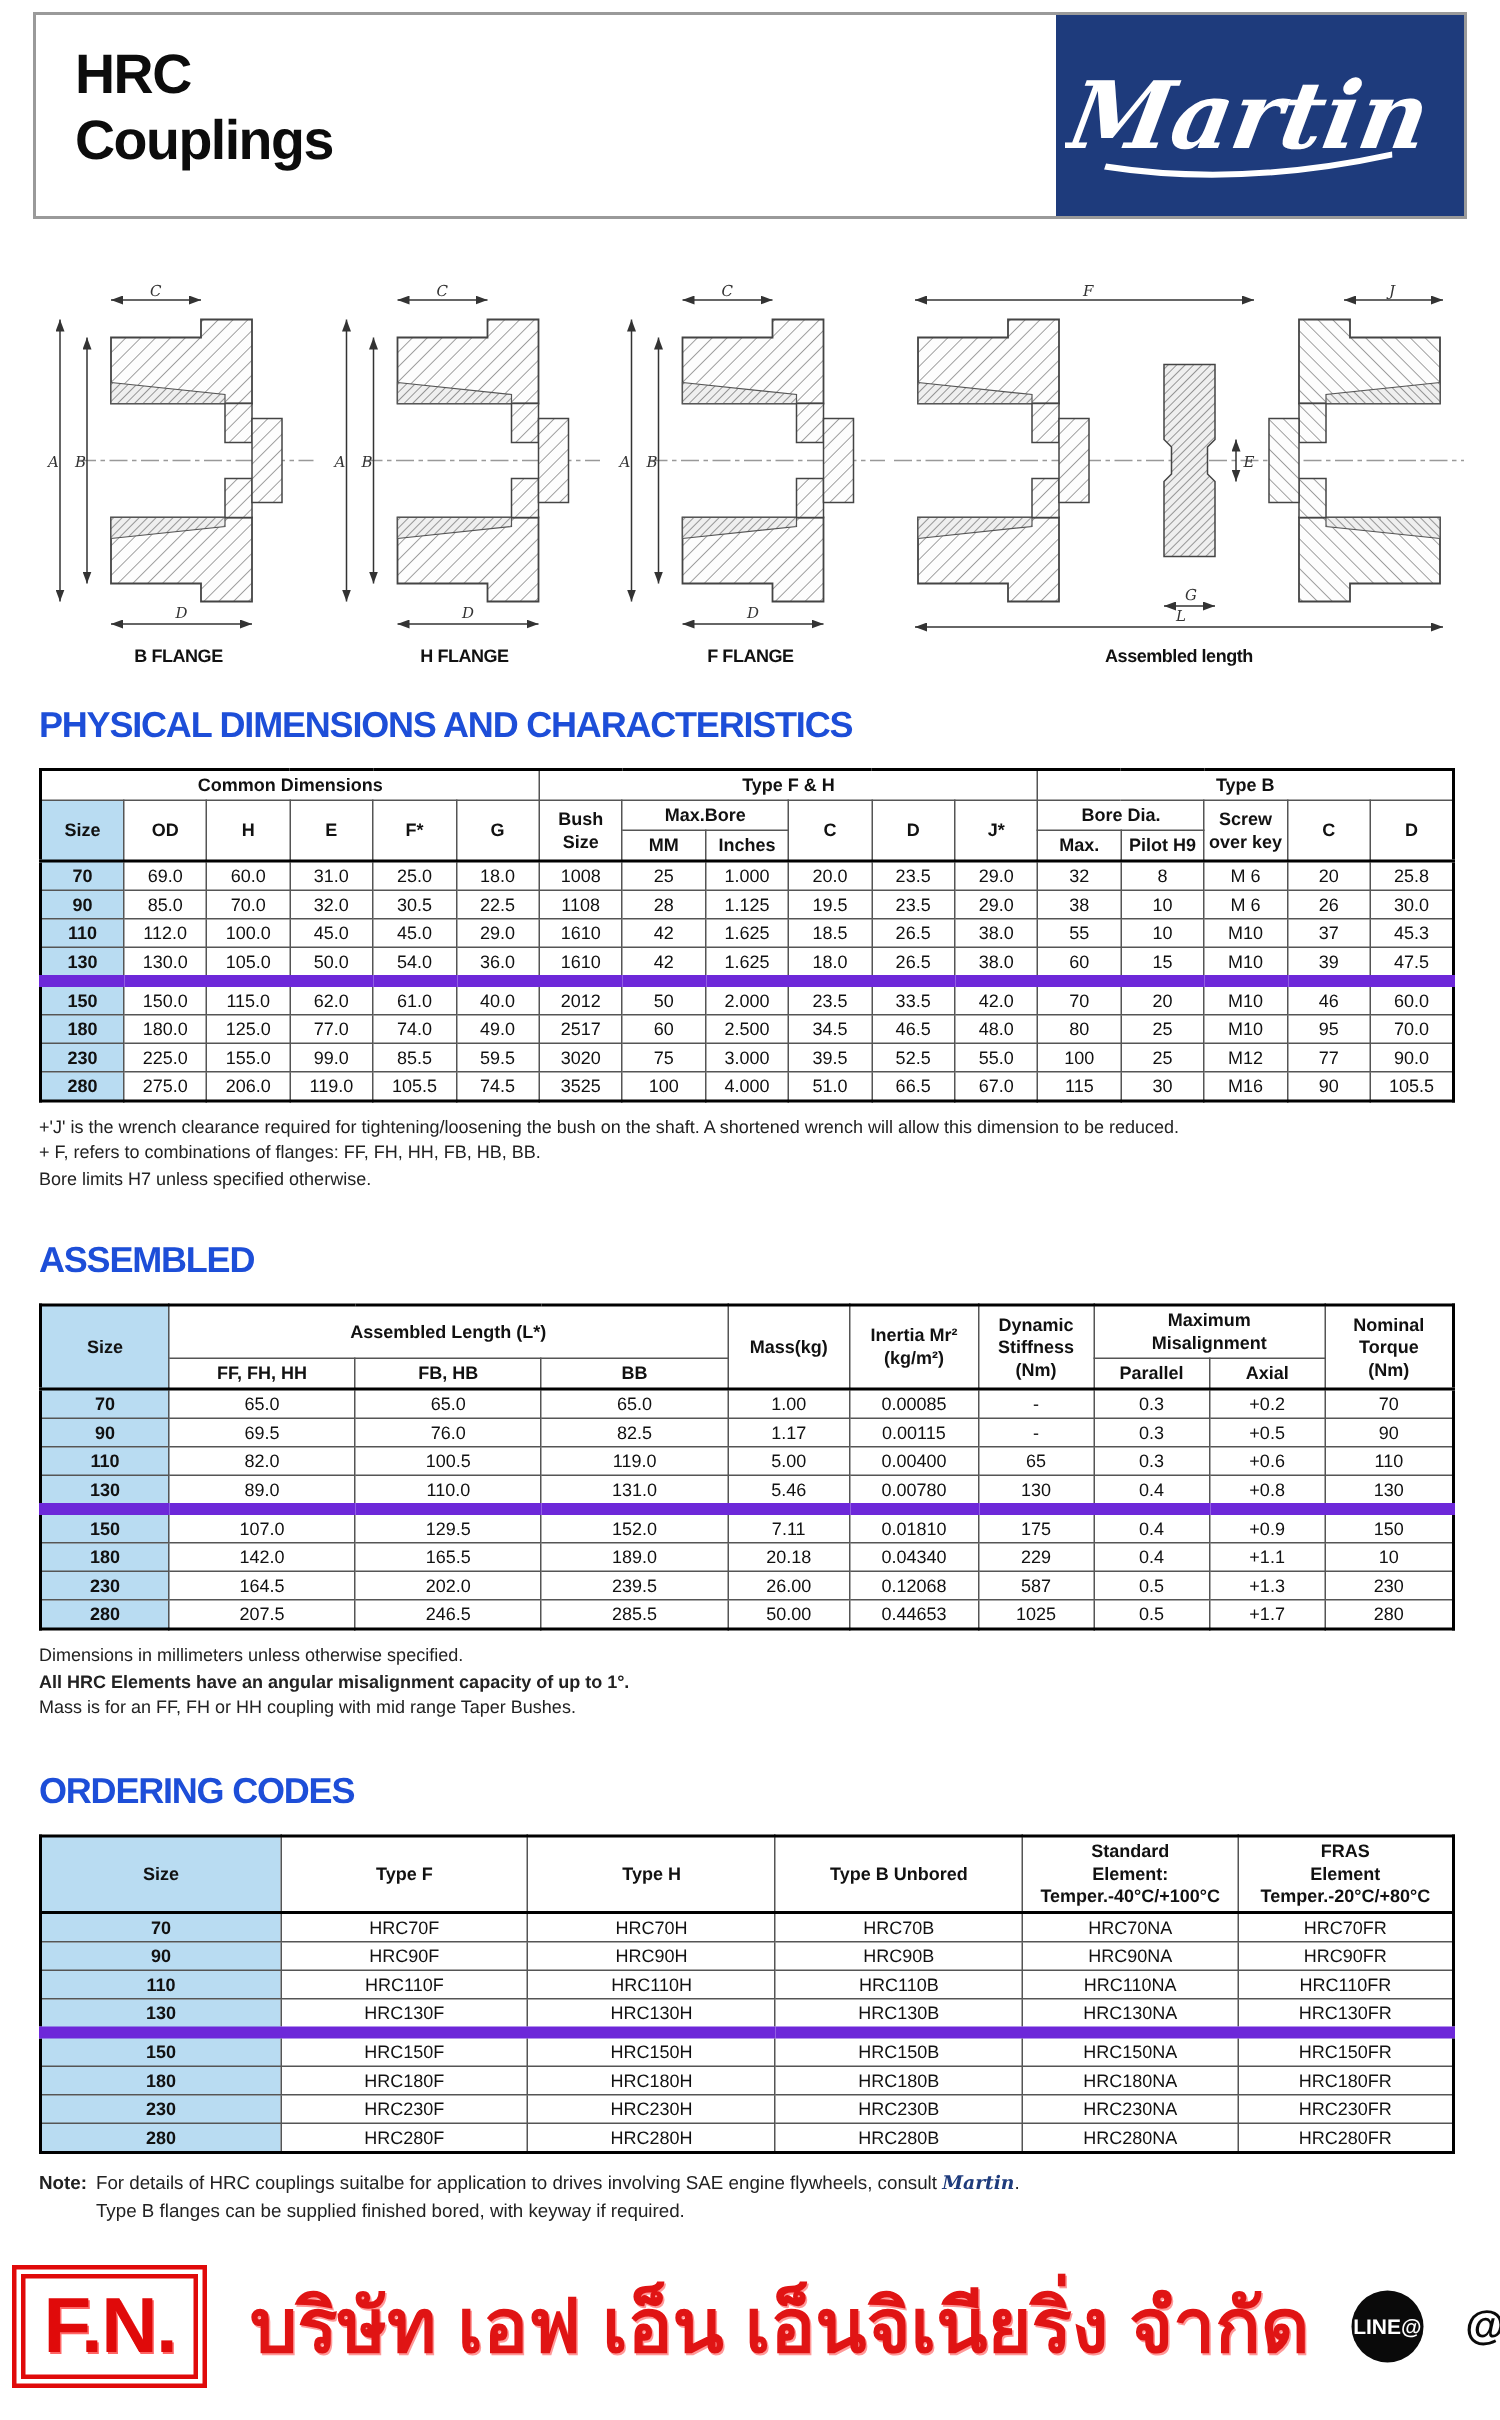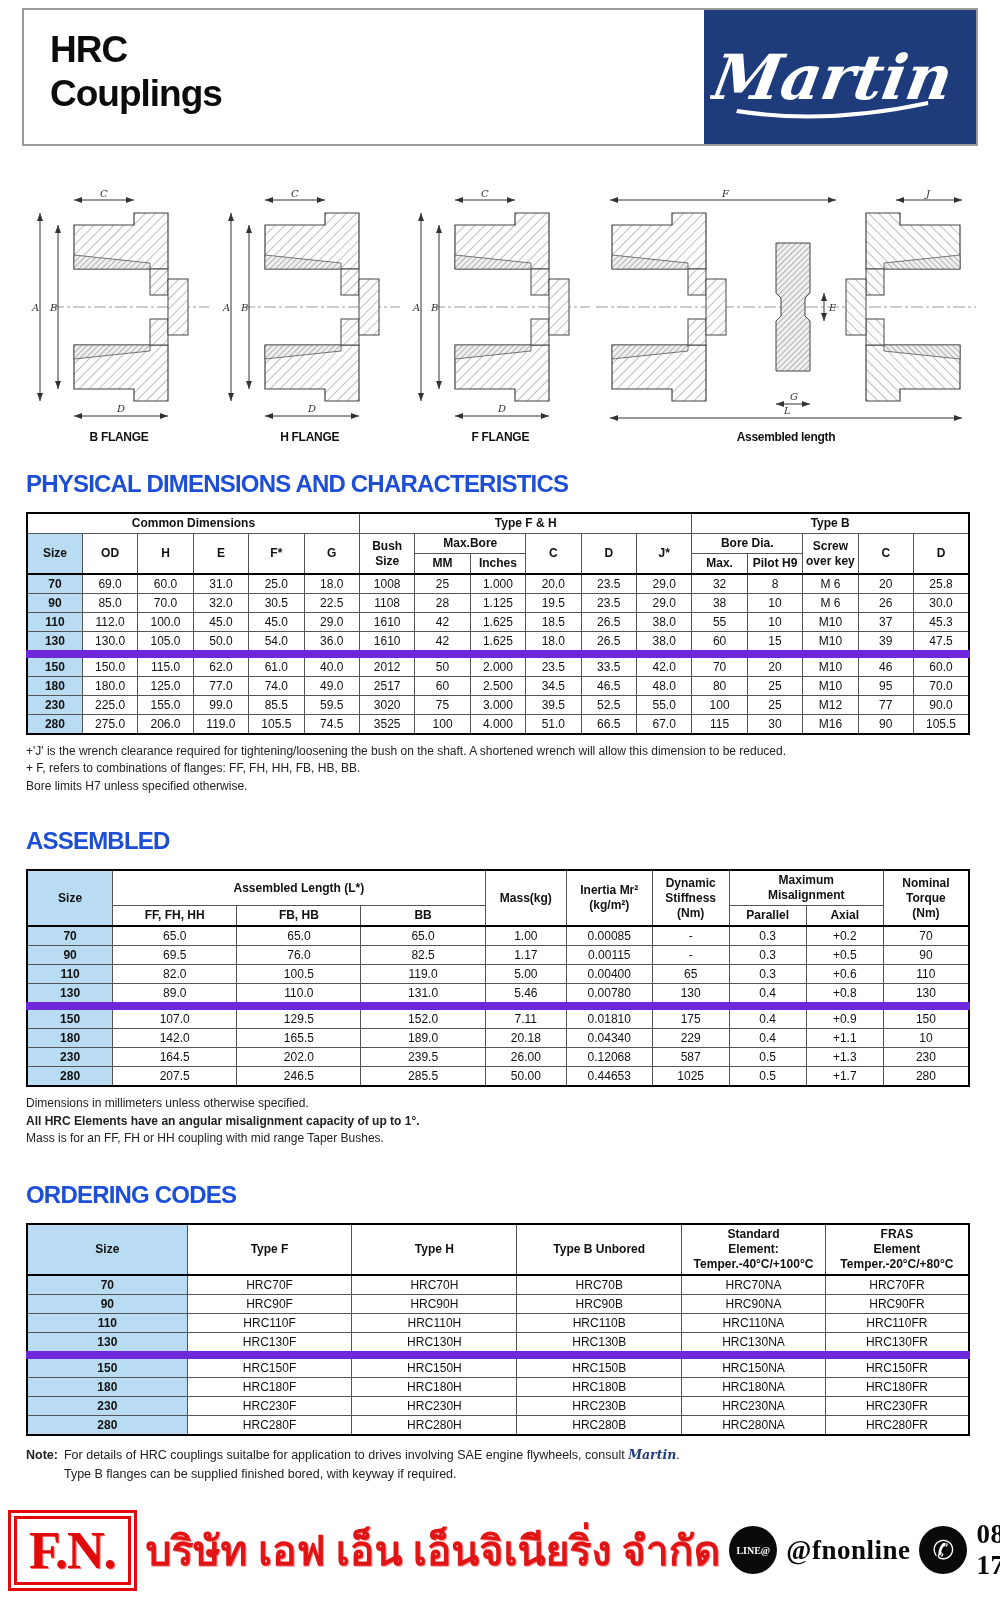--- a/index.html
+++ b/index.html
@@ -30,27 +30,27 @@
   .size-head { background:#b9dcf2; }
   td.size-cell { background:#b9dcf2; font-weight:bold; }
   tr.group-start td { border-top:8px solid #6d28d9; }
   .footnotes { margin:8px 0 0 26px; font-size:12px; line-height:1.45; color:#222; }
   .footnotes .bold { font-weight:bold; }
   .note-block { margin:10px 17px 0 26px; font-size:12.5px; line-height:1.5; color:#222; display:flex; }
   .note-label { font-weight:bold; margin-right:6px; }
   .brand-inline { font-family:"DejaVu Serif", serif; font-style:italic; font-weight:bold; color:#1e3b7c; }
 
   
-  .footer { margin:26px 8px 0 8px; display:flex; align-items:center; gap:9px; padding-bottom:10px;font-family:Liberation Serif, serif; }
+  .footer { margin:26px 8px 0 8px; display:flex; align-items:center; gap:28px; padding-bottom:10px; }
   .fn-box { border:3px solid #e00a0a; padding:3px; }
   .fn-box-inner { border:3px solid #e00a0a; padding:2px 12px; }
   .fn-text { color:#e00a0a; font-weight:bold; font-size:52px; letter-spacing:-1px; text-shadow:1px 1px 0 #f66; }
-  .company-name { color:#e01414; font-weight:bold; font-size:41px; text-shadow:1px 1px 0 #f99; white-space:nowrap;text-align:right; }
+  .company-name { color:#e01414; font-weight:bold; font-size:50px; text-shadow:1px 1px 0 #f99; white-space:nowrap;text-align:right; }
   .badge { width:48px; height:48px; border-radius:50%; background:#0a0a0a; color:#fff; display:flex; align-items:center; justify-content:center; flex:none; }
-  .badge.line { font-size:10px; font-weight:bold; letter-spacing:0; }
+  .badge.line { font-size:14px; font-weight:bold; letter-spacing:0; }
   .badge.phone { font-size:26px; }
   .contact-text { font-weight:bold; font-size:27px; color:#0a0a0a; letter-spacing:0.5px; }
 </style>
 </head>
 <body>
 
 <svg width="0" height="0" style="position:absolute">
   <defs>
     <pattern id="hatch" patternUnits="userSpaceOnUse" width="7" height="7" patternTransform="rotate(45)">
       <rect width="7" height="7" fill="#fdfdfd"></rect>

